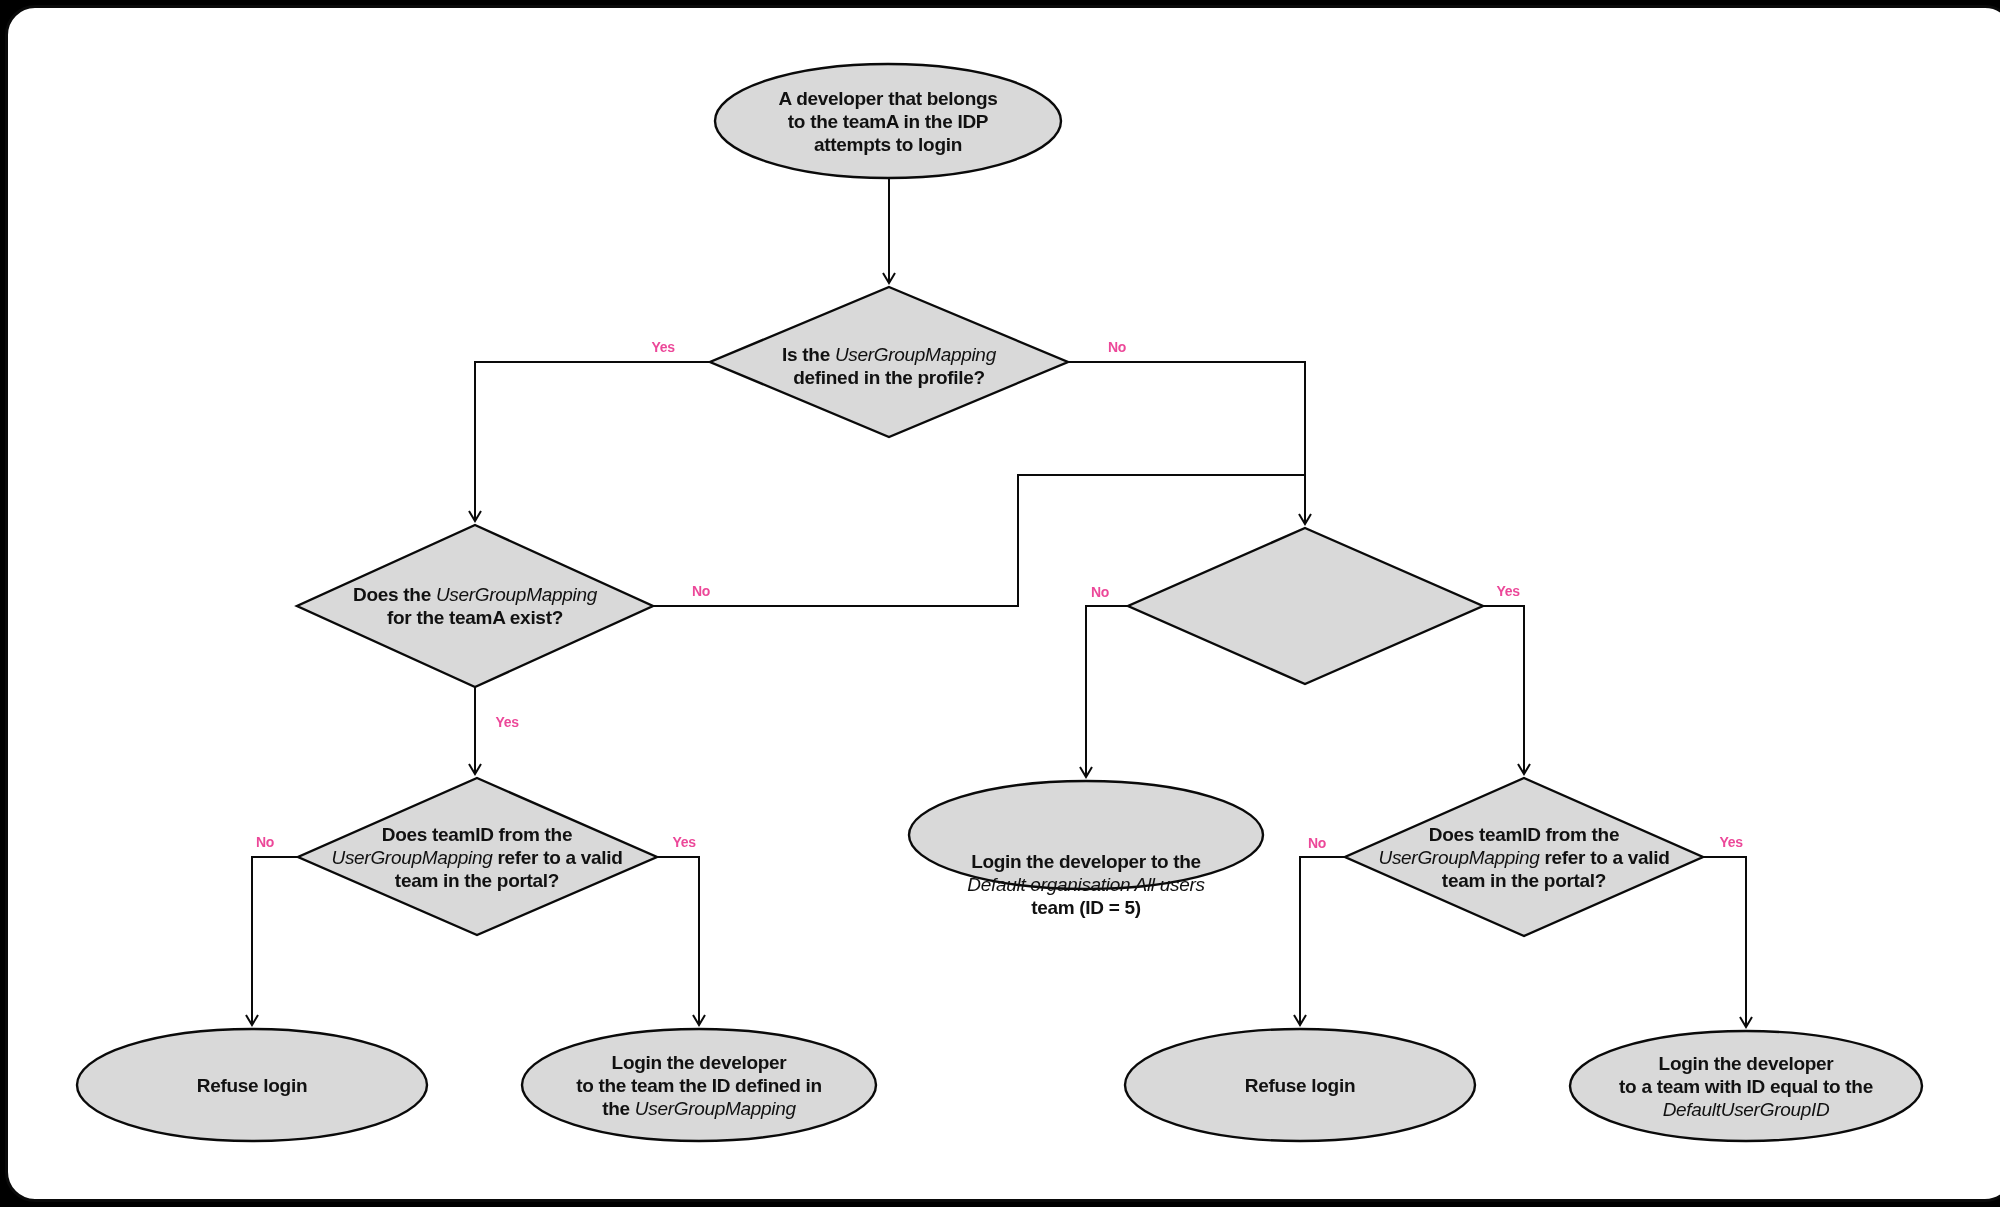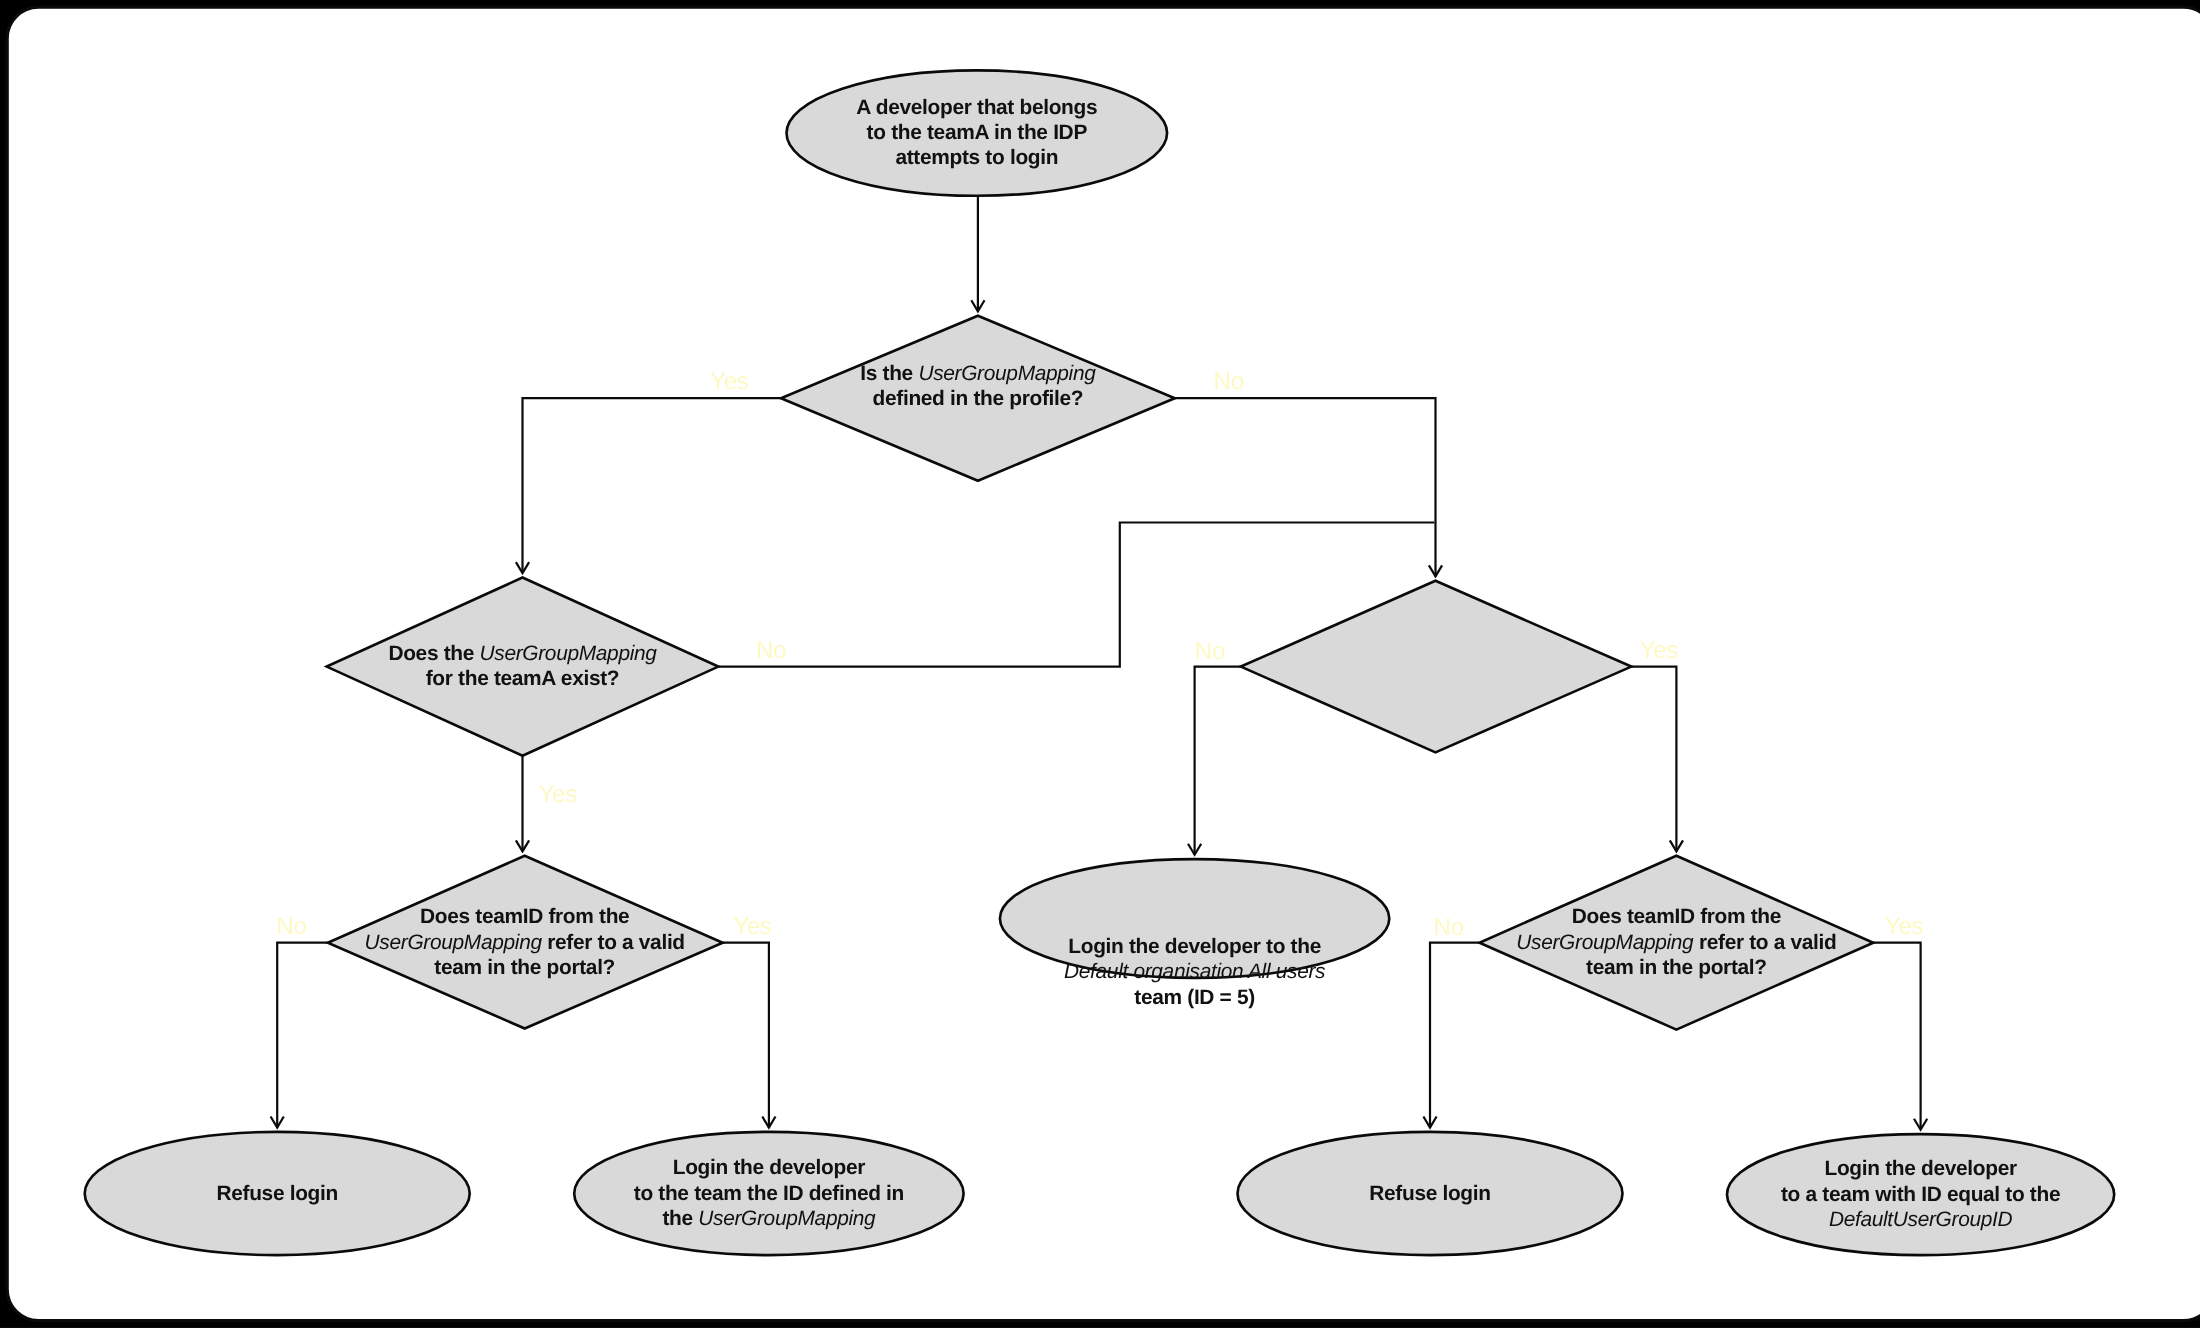--- a/index.html
+++ b/index.html
@@ -27,23 +27,23 @@
     font-size:19px;
     line-height:23px;
     font-weight:bold;
     letter-spacing:-0.3px;
     white-space:nowrap;
   }
   .node-text i{font-weight:normal;}
   .edge-label{
     position:absolute;
     transform:translate(-50%,-50%);
-    color:#fef9c3;
-    font-size:22px;
-    font-weight:normal;
+    color:#ec4899;
+    font-size:14px;
+    font-weight:bold;
     letter-spacing:-0.3px;
     white-space:nowrap;
   }
 </style>
 </head>
 <body>
 
 <div id="stage">
   <div id="panel"></div>
 
@@ -82,21 +82,21 @@
       <ellipse cx="1746" cy="1086" rx="176" ry="55"></ellipse>
     </g>
   </svg>
 
   <div class="node-text" style="left:888px;top:121px;">
     <div>A developer that belongs</div>
     <div>to the teamA in the IDP</div>
     <div>attempts to login</div>
   </div>
 
-  <div class="node-text" style="left:889px;top:351px;">
+  <div class="node-text" style="left:889px;top:366px;">
     <div><span>Is the </span><i>UserGroupMapping</i></div>
     <div>defined in the profile?</div>
   </div>
 
   <div class="node-text" style="left:475px;top:606px;">
     <div><span>Does the </span><i>UserGroupMapping</i></div>
     <div>for the teamA exist?</div>
   </div>
 
 

